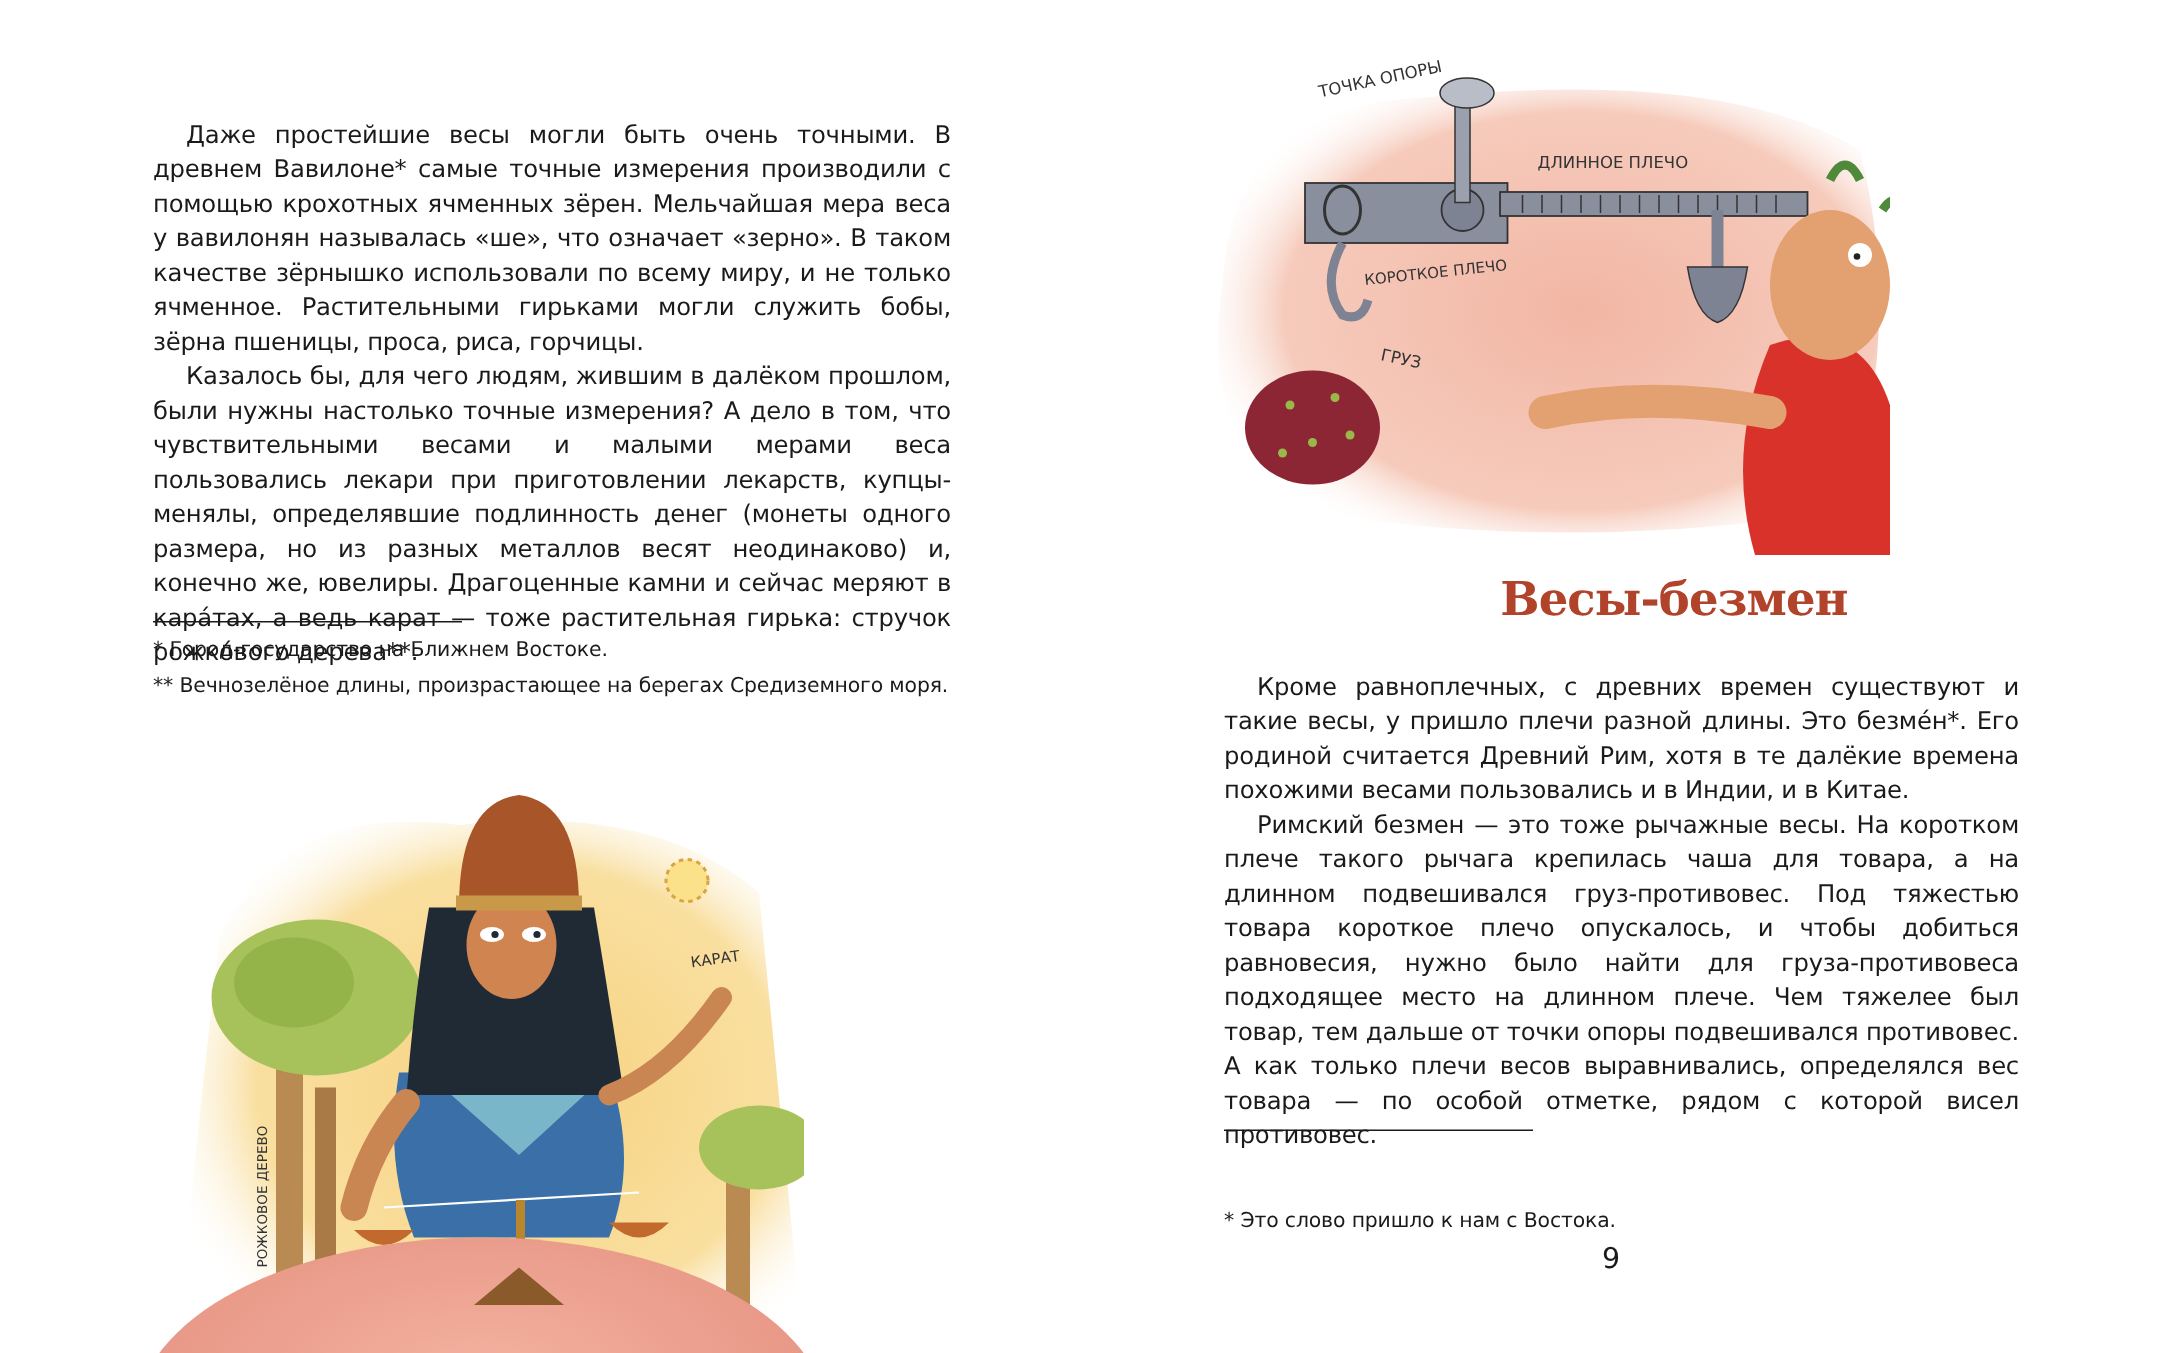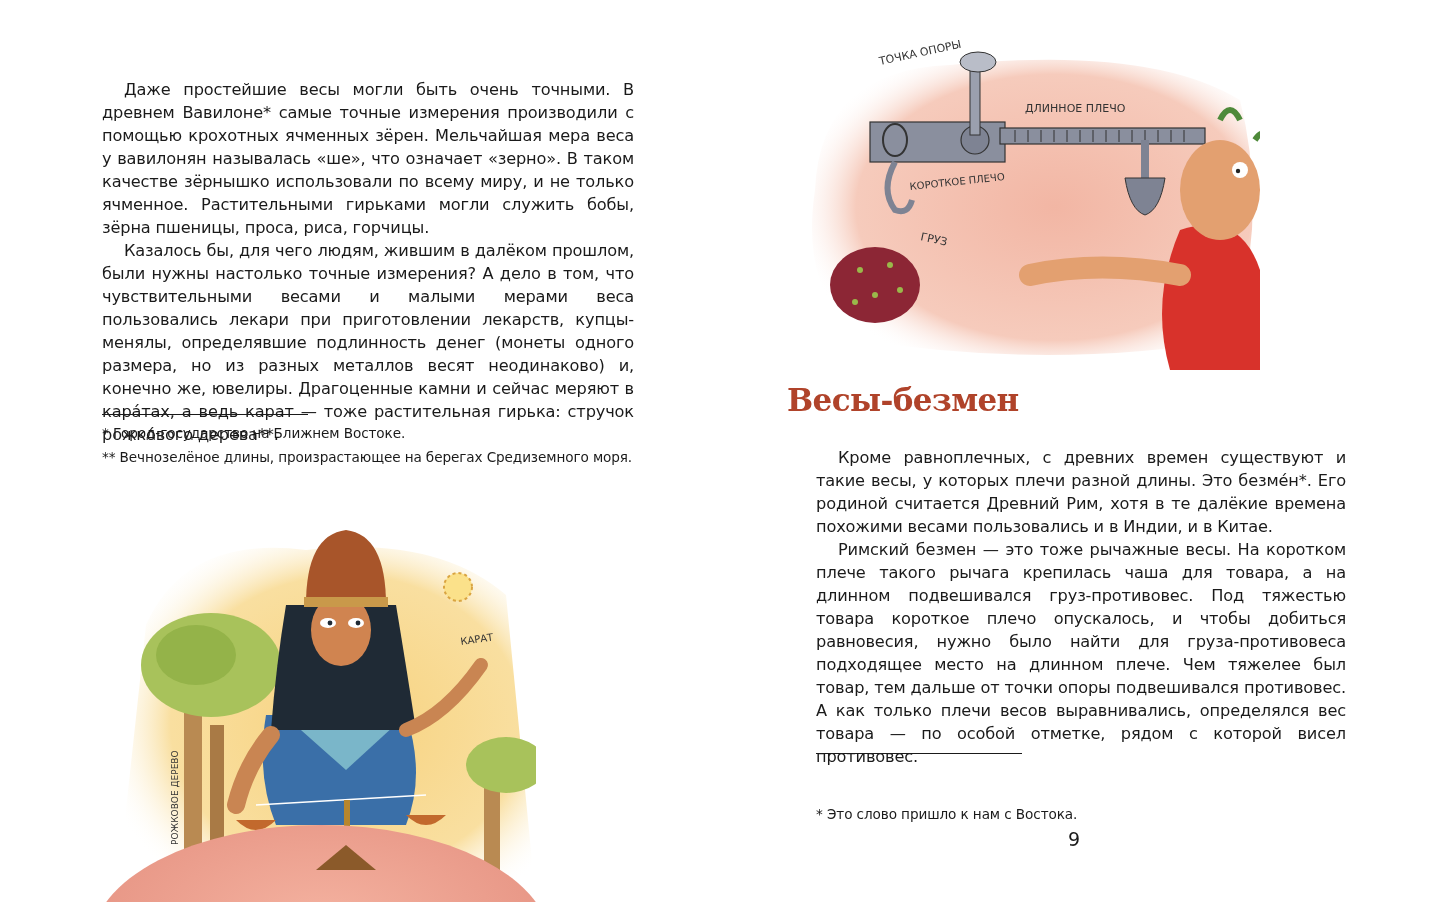--- a/index.html
+++ b/index.html
@@ -18,21 +18,21 @@
 
   .footnote-rule { position: absolute; height: 1px; background: #1a1a1a; }
   .left-rule { left: 102px; top: 414px; width: 206px; }
   .right-rule { left: 94px; top: 753px; width: 206px; }
 
   .footnotes { position: absolute; font-size: 13.6px; line-height: 24px; letter-spacing: -0.1px; }
   .left-footnotes { left: 102px; top: 421px; width: 560px; }
   .right-footnotes { left: 94px; top: 802px; width: 400px; }
 
   .section-title {
-    position: absolute; left: 0; top: 382px; width: 723px; text-align: left;
+    position: absolute; left: 0; top: 382px; width: 723px; text-align: center;
     font-family: "DejaVu Serif", serif; font-size: 31px; letter-spacing: -0.6px;
     color: #b0432a; padding-left: 65px;
   }
 
   .page-number {
     position: absolute; left: 346px; top: 828px; font-size: 19px; color: #1a1a1a;
   }
 
   
   .illus { position: absolute; }
@@ -174,21 +174,21 @@
       <text x="80" y="25" font-family="DejaVu Sans, sans-serif" font-size="11" fill="#333" transform="rotate(-12 80 25)">ТОЧКА ОПОРЫ</text>
       <text x="225" y="72" font-family="DejaVu Sans, sans-serif" font-size="11" fill="#333">ДЛИННОЕ ПЛЕЧО</text>
       <text x="110" y="150" font-family="DejaVu Sans, sans-serif" font-size="10" fill="#333" transform="rotate(-6 110 150)">КОРОТКОЕ ПЛЕЧО</text>
       <text x="120" y="200" font-family="DejaVu Sans, sans-serif" font-size="11" fill="#333" transform="rotate(12 120 200)">ГРУЗ</text>
     </svg>
   </div>
 
   <h1 class="section-title">Весы-безмен</h1>
 
   <div class="text-block right-text">
-    <p>Кроме равноплечных, с древних времен существуют и такие весы, у которых плечи разной длины. Это безме́н*. Его родиной считается Древний Рим, хотя в те далёкие времена похожими весами пользовались и в Индии, и в Китае.</p>
+    <p>Кроме равноплечных, с древних времен существуют и такие весы, у пришло плечи разной длины. Это безме́н*. Его родиной считается Древний Рим, хотя в те далёкие времена похожими весами пользовались и в Индии, и в Китае.</p>
     <p>Римский безмен — это тоже рычажные весы. На коротком плече такого рычага крепилась чаша для товара, а на длинном подвешивался груз-противовес. Под тяжестью товара короткое плечо опускалось, и чтобы добиться равновесия, нужно было найти для груза-противовеса подходящее место на длинном плече. Чем тяжелее был товар, тем дальше от точки опоры подвешивался противовес. А как только плечи весов выравнивались, определялся вес товара — по особой отметке, рядом с которой висел противовес.</p>
   </div>
 
   <div class="footnote-rule right-rule"></div>
 
   <div class="footnotes right-footnotes">
     <div>* Это слово пришло к нам с Востока.</div>
   </div>
 
   <div class="page-number">9</div>

